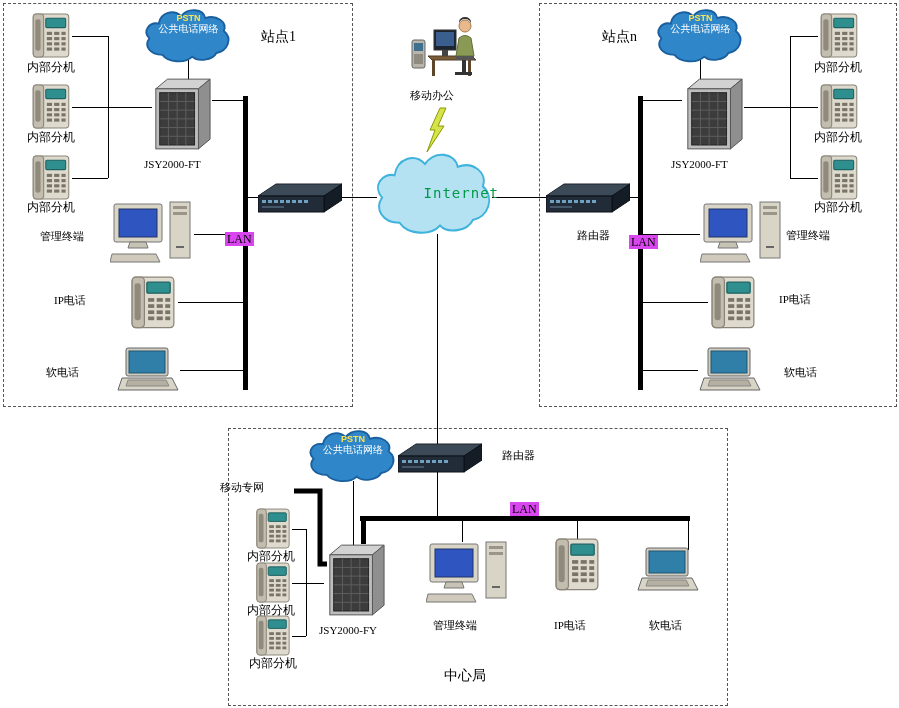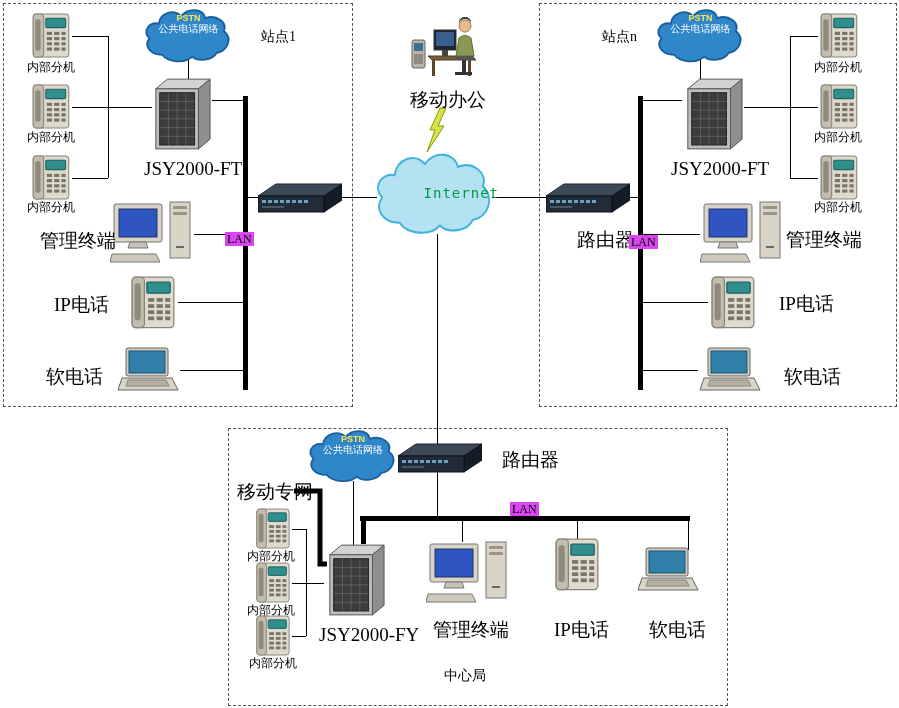--- a/index.html
+++ b/index.html
@@ -8,21 +8,21 @@
     width:899px;height:708px;
     background:#fff;
     outline:1px solid #b8b8b8;
     overflow:hidden;
     font-family:"Liberation Serif","DejaVu Serif",serif;
   }
   svg.layer{position:absolute;left:0;top:0;}
   .box{position:absolute;border:1px dashed #555;pointer-events:none;}
   .lbl{
     position:absolute;
-    font-size:19px;color:#000;white-space:nowrap;line-height:1.2;
+    font-size:11px;color:#000;white-space:nowrap;line-height:1.2;
     font-family:"Liberation Serif","DejaVu Serif",serif;
   }
   .lbl.big{font-size:14px;}
   .lbl.small{font-size:12px;}
   .lbl.bg{background:#d946ef;padding:0 2px;}
   .cloud-lbl{position:absolute;text-align:center;line-height:1.15;pointer-events:none;}
   .cloud-lbl .t1{font-size:9px;font-weight:bold;color:#ffe34d;font-family:"Liberation Sans","DejaVu Sans",sans-serif;}
   .cloud-lbl .t2{font-size:10px;color:#ffffff;font-family:"Liberation Sans","DejaVu Sans",sans-serif;}
   .internet-lbl{
     position:absolute;text-align:right;
@@ -261,21 +261,21 @@
   <div class="lbl" style="left:784px;top:366px">软电话</div>
 
   <div class="lbl" style="left:410px;top:89px">移动办公</div>
   <div class="internet-lbl" style="left:375px;top:185px;width:124px">Internet</div>
 
   <div class="cloud-lbl" style="left:306px;top:434px;width:94px">
     <div class="t1">PSTN</div>
     <div class="t2">公共电话网络</div>
   </div>
   <div class="lbl" style="left:502px;top:449px">路由器</div>
-  <div class="lbl" style="left:237px;top:481px">移动专网</div>
+  <div class="lbl" style="left:220px;top:481px">移动专网</div>
   <div class="lbl small bg" style="left:510px;top:502px">LAN</div>
   <div class="lbl small" style="left:247px;top:549px">内部分机</div>
   <div class="lbl small" style="left:247px;top:603px">内部分机</div>
   <div class="lbl small" style="left:249px;top:656px">内部分机</div>
   <div class="lbl" style="left:319px;top:624px">JSY2000-FY</div>
   <div class="lbl" style="left:433px;top:619px">管理终端</div>
   <div class="lbl" style="left:554px;top:619px">IP电话</div>
   <div class="lbl" style="left:649px;top:619px">软电话</div>
   <div class="lbl big" style="left:444px;top:668px">中心局</div>
 

